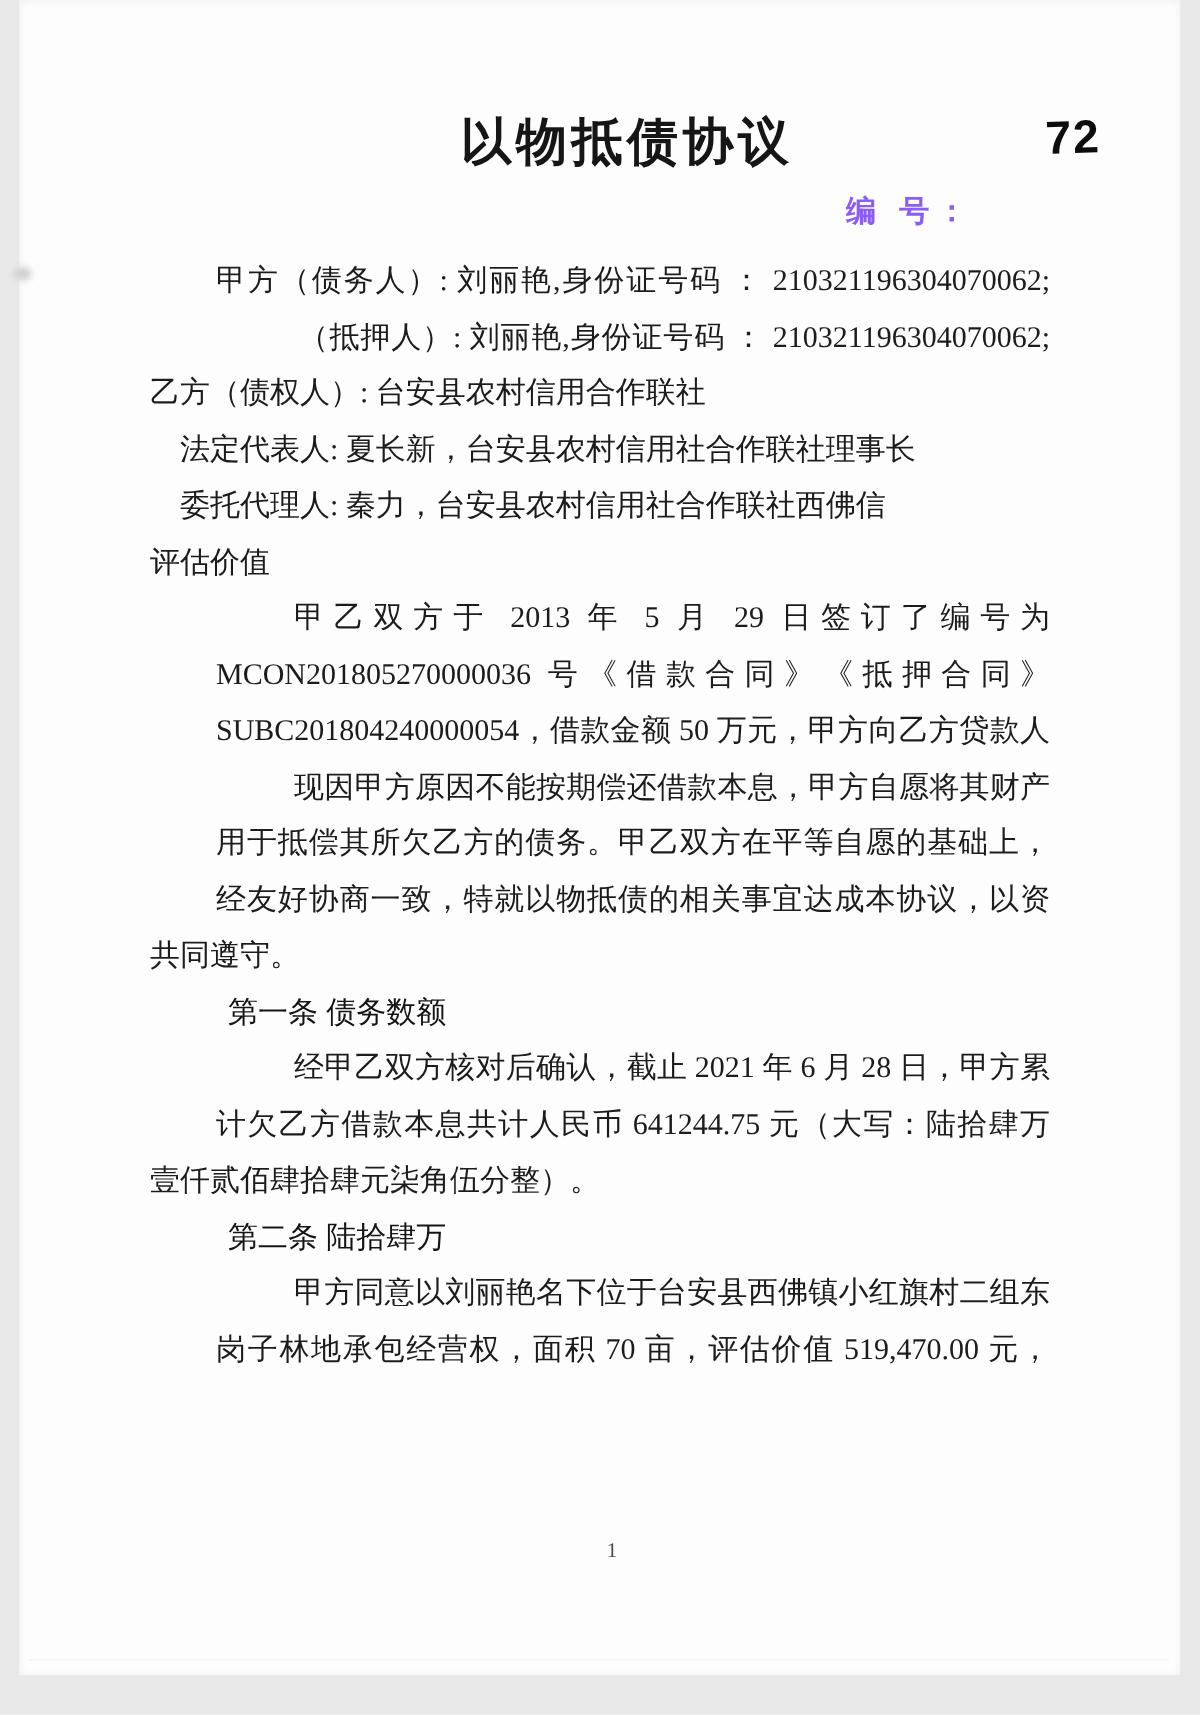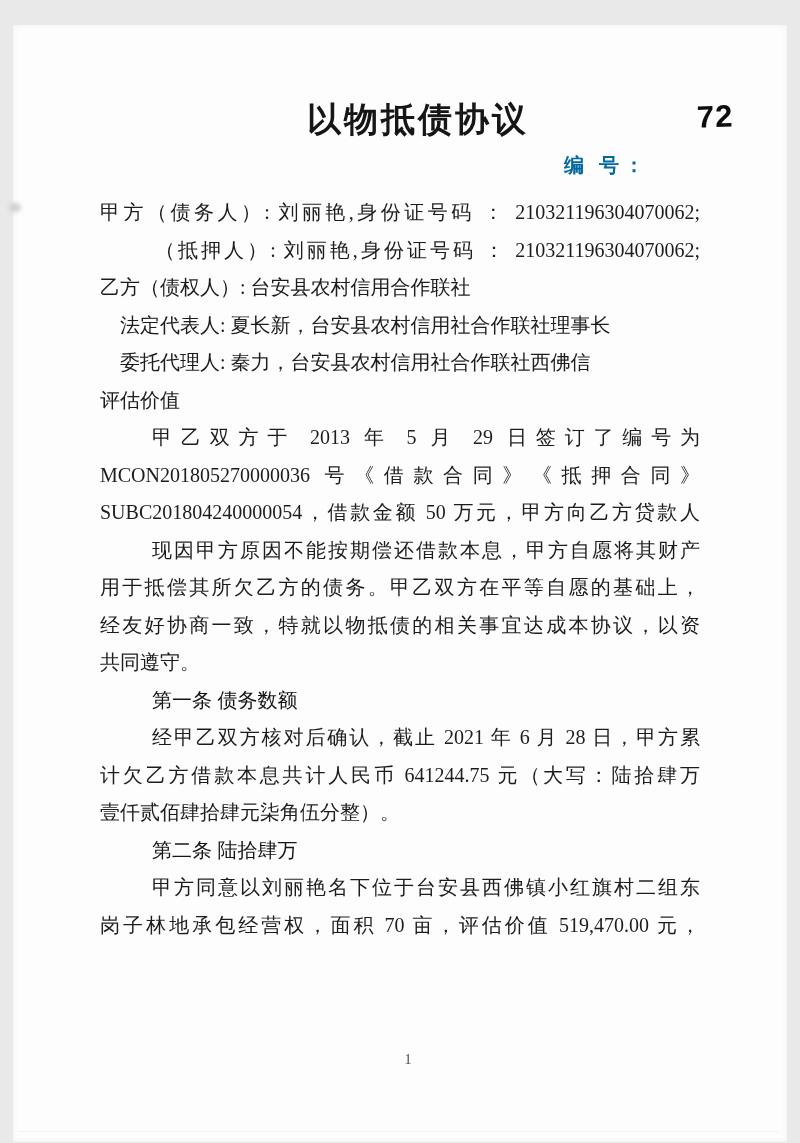--- a/index.html
+++ b/index.html
@@ -10,21 +10,21 @@
   }
   .canvas{
     position:relative;
     width:800px;
     height:1143px;
     background:#e9e9e9;
     overflow:hidden;
   }
   .page{
     position:absolute;
-    left:13px; top:25px;
+    left:13px; top:0;
     width:774px; height:1117px;
     background:#fdfdfd;
     box-shadow:inset 0 0 6px rgba(0,0,0,0.06);
   }
   .doc-title{
     position:absolute;
     top:72px; left:0; width:100%;
     text-align:center;
     transform:translateX(18px);
     font-family:"Liberation Sans","DejaVu Sans",sans-serif;
@@ -39,42 +39,43 @@
     font-family:"Liberation Sans","DejaVu Sans",sans-serif;
     font-weight:800;
     font-size:31px;
     color:#0d0d0d;
     transform:rotate(-2deg);
     letter-spacing:1px;
   }
   .doc-no{
     position:absolute;
     top:127px; left:551px;
-    font-family:Liberation Serif, serif;
+    font-family:Liberation Sans, sans-serif;
     font-weight:700;
     font-size:20px;
     letter-spacing:5px;
-    color:#0369a1;
+    color:#8b5cf6;
   }
   .body-text{
     position:absolute;
     top:169px; left:87px;
     width:600px;
     font-size:20px;
     color:#1c1c1c;
   }
   .ln{
     height:37.5px;
     line-height:37.5px;
     overflow:visible;
   }
   .just{
     text-align:justify;
     text-align-last:justify;
     text-justify:inter-character;
+    margin-left:44px;
   }
   .i20{padding-left:20px;}
   .i52{padding-left:52px;}
   .i55{padding-left:55px;}
   .heading{
     font-family:"Liberation Sans","DejaVu Sans",sans-serif;
     font-weight:400;
     color:#141414;
   }
   .footer-num{

